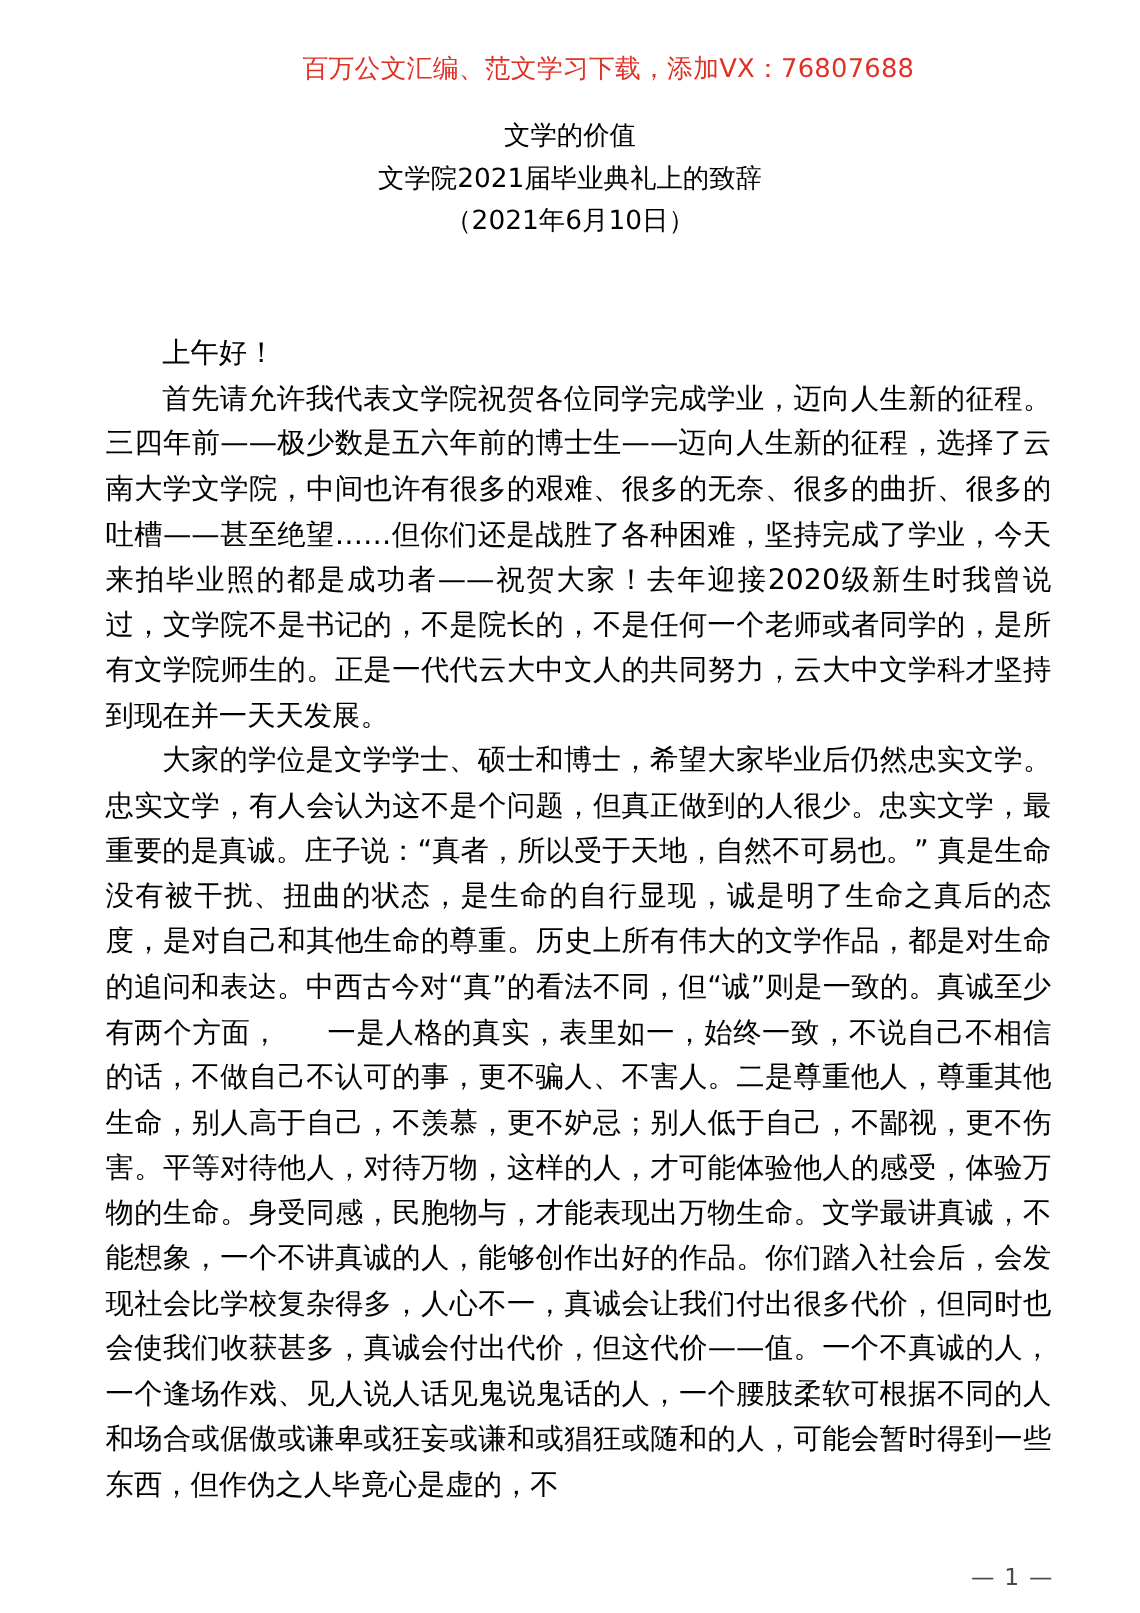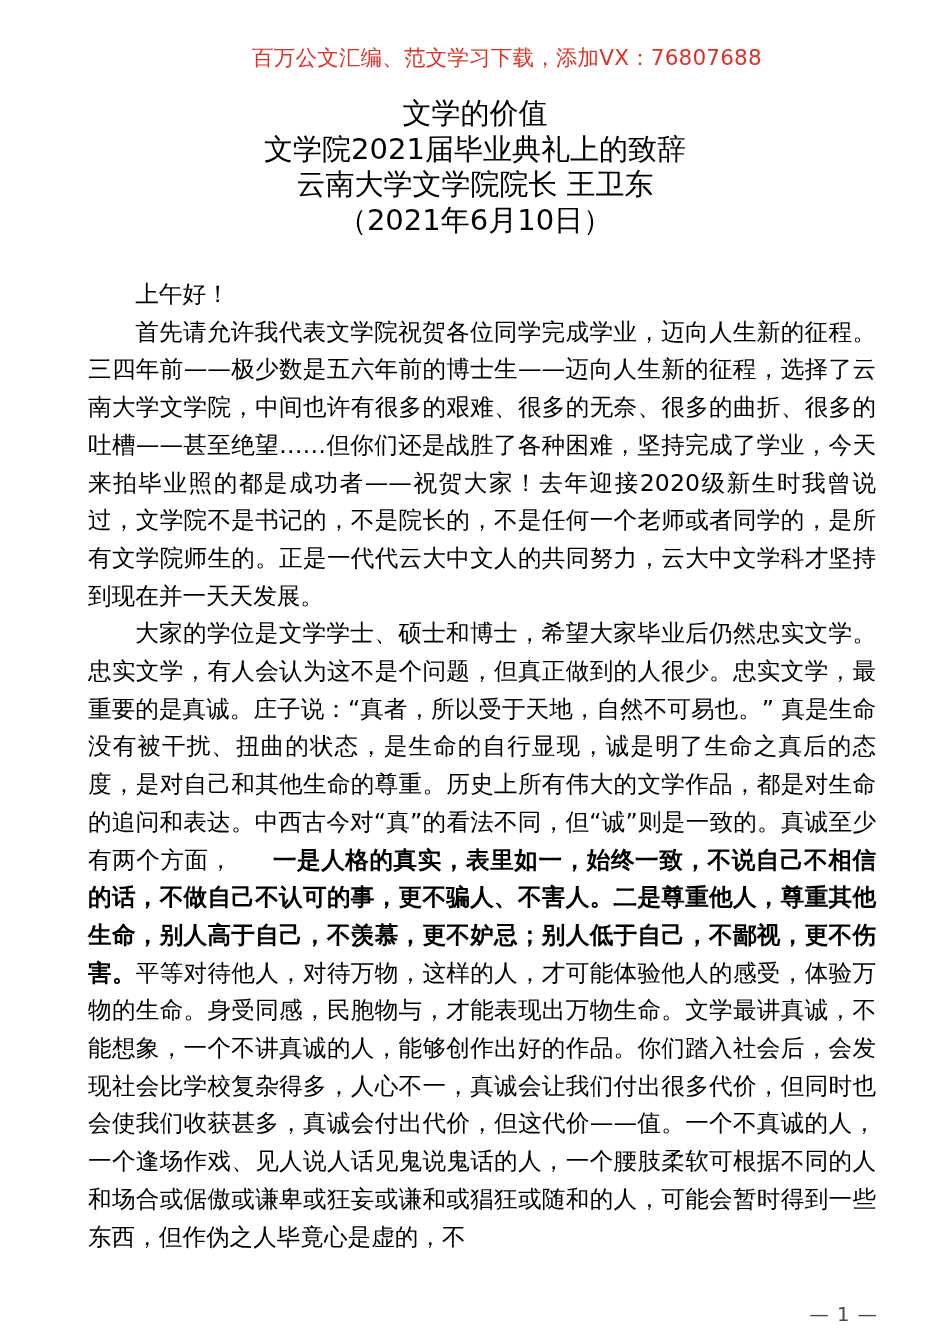--- a/index.html
+++ b/index.html
@@ -39,21 +39,21 @@
 
   
   .title-block {
     position: absolute;
     top: 96px;
     left: 0;
     width: 950px;
     text-align: center;
   }
   .title-line {
-    font-size: 29px;
+    font-size: 22px;
     line-height: 35.5px;
     color: #000;
     white-space: nowrap;
   }
 
   
   .body-area {
     position: absolute;
     top: 276px;
     left: 88px;
@@ -66,21 +66,21 @@
     text-align: justify;
     text-justify: inter-ideograph;
     letter-spacing: 0px;
     word-break: break-all;
     color: #000;
   }
   p.indent {
     text-indent: 2em;
   }
   .bold {
-    font-weight: bold;
+    font-weight: normal;
     margin-left: 40px;
   }
 
   
   .footer {
     position: absolute;
     bottom: 16px;
     left: 0;
     width: 950px;
     text-align: right;
@@ -95,21 +95,20 @@
 </head>
 <body>
 
 <div class="page">
 
   <div class="promo-banner" style="color: rgb(224, 49, 39);">百万公文汇编、范文学习下载，添加VX：76807688</div>
 
   <div class="title-block">
     <div class="title-line">文学的价值</div>
     <div class="title-line">文学院2021届毕业典礼上的致辞</div>
-    <div class="title-line">云南大学文学院院长  王卫东</div>
     <div class="title-line">（2021年6月10日）</div>
   </div>
 
   <div class="body-area">
     <div id="paragraph-host">
         <p class="para indent"><span>上午好！</span></p>
         <p class="para indent"><span>首先请允许我代表文学院祝贺各位同学完成学业，迈向人生新的征程。三四年前——极少数是五六年前的博士生——迈向人生新的征程，选择了云南大学文学院，中间也许有很多的艰难、很多的无奈、很多的曲折、很多的吐槽——甚至绝望……但你们还是战胜了各种困难，坚持完成了学业，今天来拍毕业照的都是成功者——祝贺大家！去年迎接2020级新生时我曾说过，文学院不是书记的，不是院长的，不是任何一个老师或者同学的，是所有文学院师生的。正是一代代云大中文人的共同努力，云大中文学科才坚持到现在并一天天发展。</span></p>
         <p class="para indent"><span>大家的学位是文学学士、硕士和博士，希望大家毕业后仍然忠实文学。忠实文学，有人会认为这不是个问题，但真正做到的人很少。忠实文学，最重要的是真诚。庄子说：“真者，所以受于天地，自然不可易也。” 真是生命没有被干扰、扭曲的状态，是生命的自行显现，诚是明了生命之真后的态度，是对自己和其他生命的尊重。历史上所有伟大的文学作品，都是对生命的追问和表达。中西古今对“真”的看法不同，但“诚”则是一致的。真诚至少有两个方面，</span><span class="bold">一是人格的真实，表里如一，始终一致，不说自己不相信的话，不做自己不认可的事，更不骗人、不害人。二是尊重他人，尊重其他生命，别人高于自己，不羡慕，更不妒忌；别人低于自己，不鄙视，更不伤害。</span><span>平等对待他人，对待万物，这样的人，才可能体验他人的感受，体验万物的生命。身受同感，民胞物与，才能表现出万物生命。文学最讲真诚，不能想象，一个不讲真诚的人，能够创作出好的作品。你们踏入社会后，会发现社会比学校复杂得多，人心不一，真诚会让我们付出很多代价，但同时也会使我们收获甚多，真诚会付出代价，但这代价——值。一个不真诚的人，一个逢场作戏、见人说人话见鬼说鬼话的人，一个腰肢柔软可根据不同的人和场合或倨傲或谦卑或狂妄或谦和或猖狂或随和的人，可能会暂时得到一些东西，但作伪之人毕竟心是虚的，不</span></p>
       </div>
   </div>

